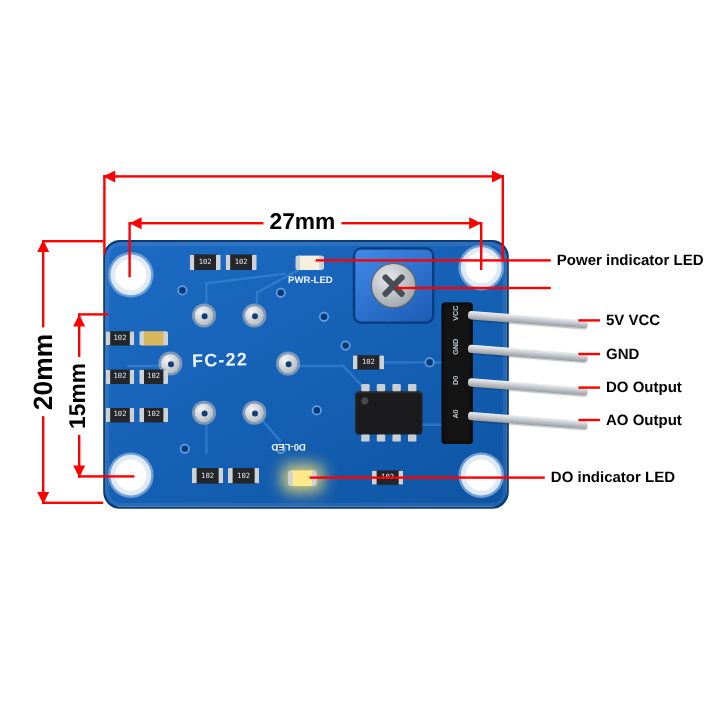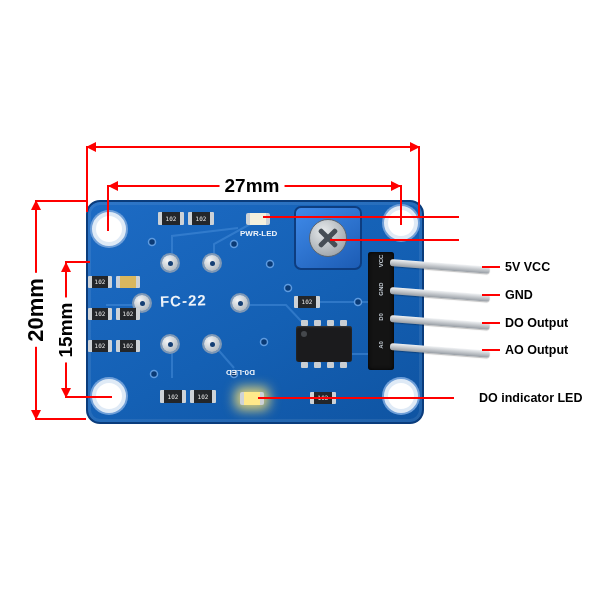--- a/index.html
+++ b/index.html
@@ -221,31 +221,32 @@
   <div class="dim-label big vert" style="left:36px;top:310px;">20mm</div>
 
   <div class="rl v" style="left:65px;top:262px;height:136px;"></div>
   <div class="arrow u" style="left:61px;top:262px;"></div>
   <div class="arrow d" style="left:61px;top:388px;"></div>
   <div class="rl h" style="left:65px;top:261px;width:25px;"></div>
   <div class="rl h" style="left:65px;top:396px;width:47px;"></div>
   <div class="dim-label mid vert" style="left:66px;top:330px;">15mm</div>
 
   <div class="rl h" style="left:263px;top:216px;width:196px;"></div>
+  <div class="cl-label" style="left:464px;top:209px;">Power indicator LED</div>
 
   <div class="rl h" style="left:330px;top:239px;width:129px;"></div>
 
   <div class="rl h" style="left:482px;top:266px;width:18px;"></div>
   <div class="cl-label" style="left:505px;top:259px;">5V VCC</div>
 
   <div class="rl h" style="left:482px;top:294px;width:18px;"></div>
   <div class="cl-label" style="left:505px;top:287px;">GND</div>
 
   <div class="rl h" style="left:482px;top:322px;width:18px;"></div>
   <div class="cl-label" style="left:505px;top:315px;">DO Output</div>
 
   <div class="rl h" style="left:482px;top:349px;width:18px;"></div>
   <div class="cl-label" style="left:505px;top:342px;">AO Output</div>
 
   <div class="rl h" style="left:258px;top:397px;width:196px;"></div>
-  <div class="cl-label" style="left:479px;top:390px;">DO indicator LED</div>
+  <div class="cl-label" style="left:459px;top:390px;">DO indicator LED</div>
 
 </div>
 
 </body></html>

